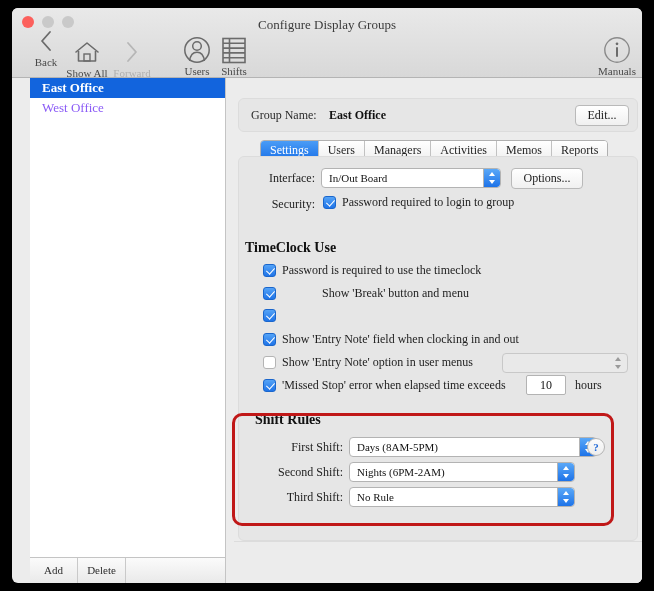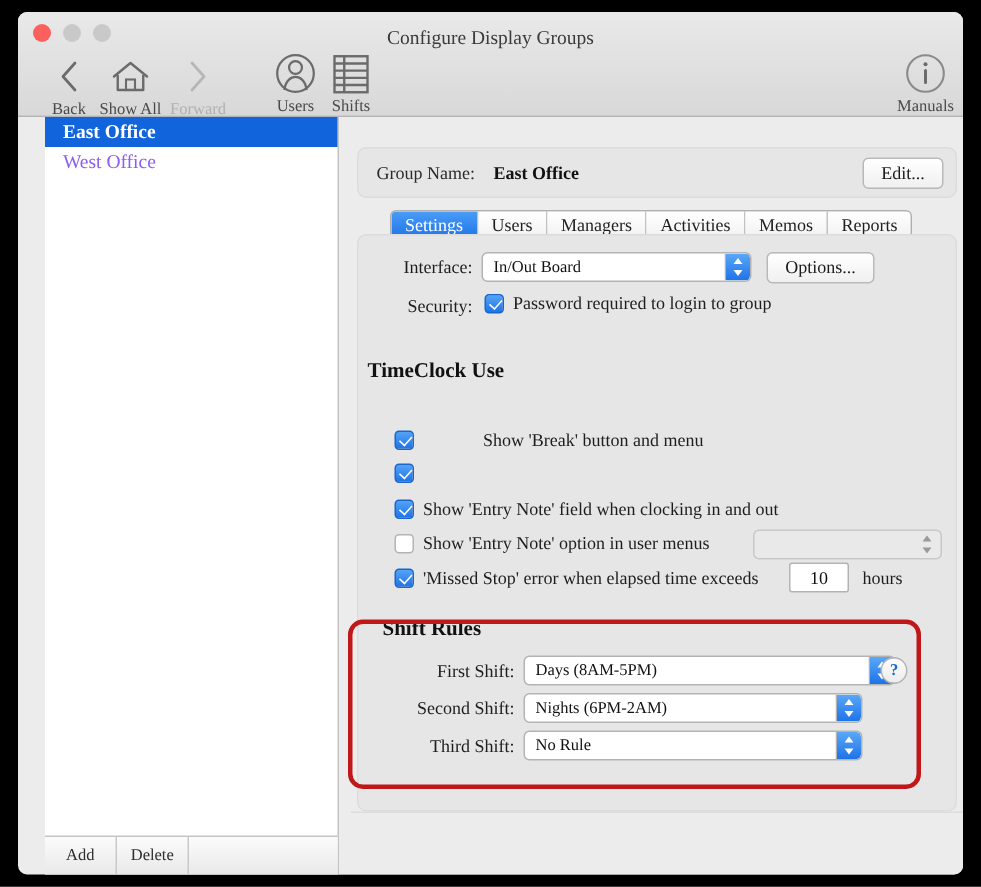--- a/index.html
+++ b/index.html
@@ -46,21 +46,21 @@
     position: absolute;
     text-align: center;
     color: #4a4a4a;
     font-size: 11px;
     user-select: none;
   }
   .tb-item .glyph { display: block; height: 30px; line-height: 30px; }
   .tb-item .lbl { display: block; margin-top: 1px; }
   .tb-item.disabled { color: #b0b0b0; }
 
-  #tb-back    { left: 14px;  top: 28px; width: 40px; text-align: center; }
+  #tb-back    { left: 14px;  top: 17px; width: 40px; text-align: center; }
   #tb-showall { left: 50px;  top: 28px; width: 50px; }
   #tb-forward { left: 96px;  top: 28px; width: 48px; }
   #tb-users   { left: 163px; top: 26px; width: 44px; }
   #tb-shifts  { left: 200px; top: 26px; width: 44px; }
   #tb-manuals { left: 578px; top: 26px; width: 54px; }
 
   .icon-svg { display: inline-block; vertical-align: middle; }
 
   
   #body {
@@ -429,20 +429,24 @@
         <div class="pbtn" style="position:absolute; left:272px; top:11px; width:72px;">Options...</div>
 
         <div class="rlabel" style="position:absolute; left:0; top:40px; width:76px;">Security:</div>
         <div class="cbrow" style="left:84px; top:38px;">
           <span class="cb on"></span>
           <span>Password required to login to group</span>
         </div>
 
         <div class="section-title" style="left:6px; top:83px;">TimeClock Use</div>
 
+        <div class="cbrow" style="left:24px; top:106px;">
+          <span class="cb on"></span>
+          <span>Password is required to use the timeclock</span>
+        </div>
 
         <div class="cbrow" style="left:24px; top:129px;gap:40px;">
           <span class="cb on"></span>
           <span>Show 'Break' button and menu</span>
         </div>
 
         <div class="cbrow" style="left:24px; top:152px;">
           <span class="cb on"></span>
         </div>
 

